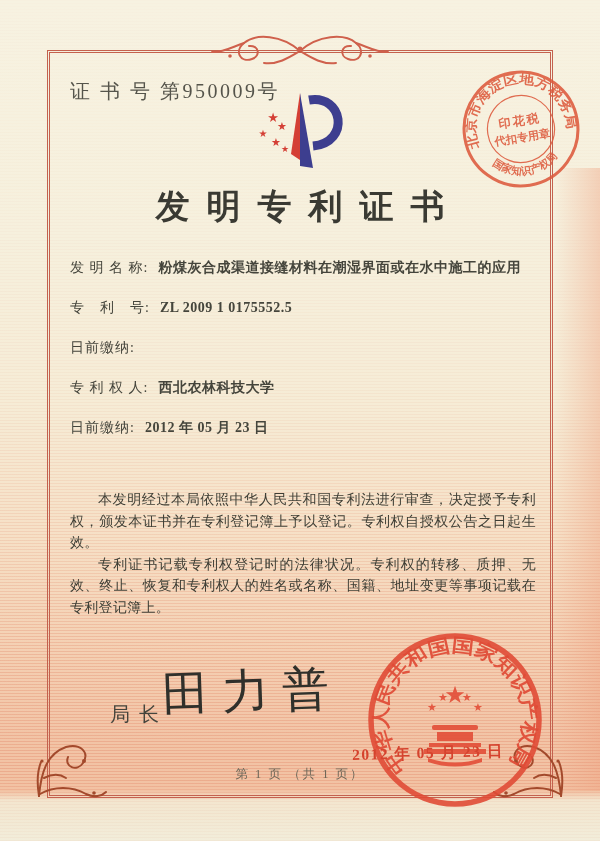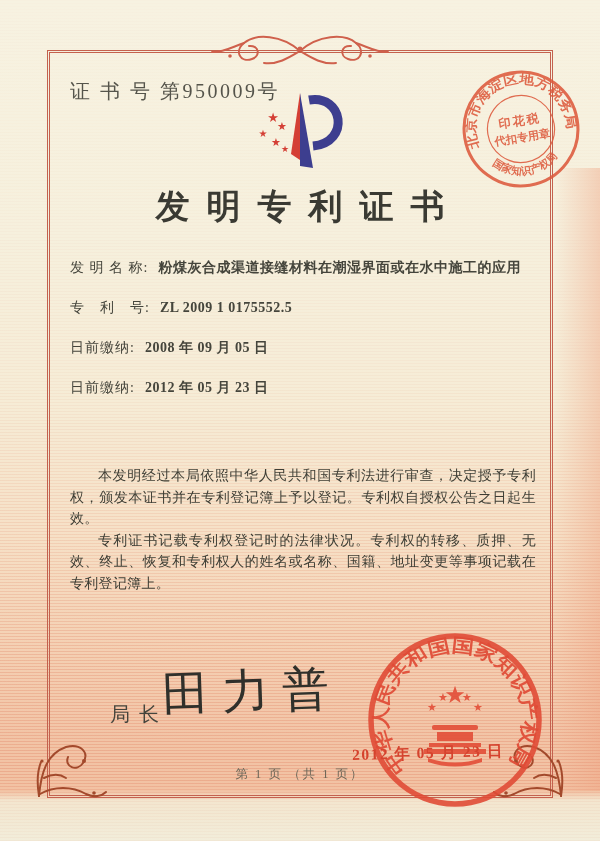--- a/index.html
+++ b/index.html
@@ -44,21 +44,21 @@
   .title{
     position:absolute; left:0; top:184px; width:100%;
     text-align:center; font-size:34px; font-weight:bold;
     letter-spacing:17px; text-indent:17px; color:#3a3a33;
   }
   .fields{position:absolute; left:70px; top:257px; width:468px;}
   .field-row{display:flex; align-items:flex-start; margin-bottom:18px;
     font-size:14px; color:#45453c; line-height:22px;}
   .field-label{flex:0 0 auto; white-space:pre; letter-spacing:1px;}
   .field-value{margin-left:10px; letter-spacing:.5px;font-weight:bold;}
-  .paras{position:absolute; left:70px; top:465px; width:466px;
+  .paras{position:absolute; left:70px; top:489px; width:466px;
     font-size:14px; line-height:21.6px; color:#3e3e35; text-align:justify;}
   .paras p{margin:0; text-indent:2em; letter-spacing:.3px;}
   .sig-label{position:absolute; left:110px; top:701px;
     font-size:20px; letter-spacing:9px; color:#45453d;}
   .sig-name{position:absolute; left:162px; top:660px;
     font-size:47px; letter-spacing:13px; color:#30302b;
     transform:rotate(-2deg); white-space:nowrap;}
   .seal{position:absolute; left:366px; top:631px; width:178px; height:178px;}
   .seal-date{position:absolute; left:352px; top:743px; z-index:5;
     font-size:15.5px; font-weight:bold; letter-spacing:1.5px;
@@ -142,21 +142,24 @@
     <div class="field-row">
       <span class="field-label">发 明 名 称:</span>
       <span class="field-value">粉煤灰合成渠道接缝材料在潮湿界面或在水中施工的应用</span>
     </div>
     <div class="field-row">
       <span class="field-label">专　利　号:</span>
       <span class="field-value">ZL 2009 1 0175552.5</span>
     </div>
     <div class="field-row">
       <span class="field-label">日前缴纳:</span>
-      <span class="field-value">2008 年 09 月 05 日</span>
+    </div>
+    <div class="field-row">
+      <span class="field-label">专 利 权 人:</span>
+      <span class="field-value">西北农林科技大学</span>
     </div>
     <div class="field-row">
       <span class="field-label">日前缴纳:</span>
       <span class="field-value">2012 年 05 月 23 日</span>
     </div>
   </div>
 
   <div class="paras">
     <p>本发明经过本局依照中华人民共和国专利法进行审查，决定授予专利权，颁发本证书并在专利登记簿上予以登记。专利权自授权公告之日起生效。</p>
     <p>专利证书记载专利权登记时的法律状况。专利权的转移、质押、无效、终止、恢复和专利权人的姓名或名称、国籍、地址变更等事项记载在专利登记簿上。</p>

